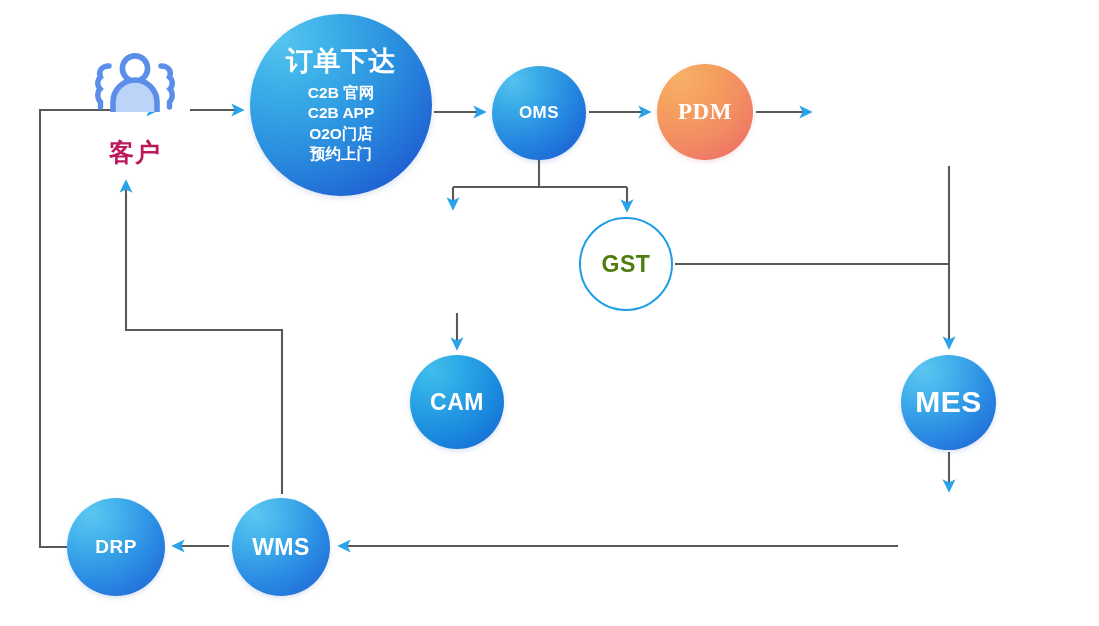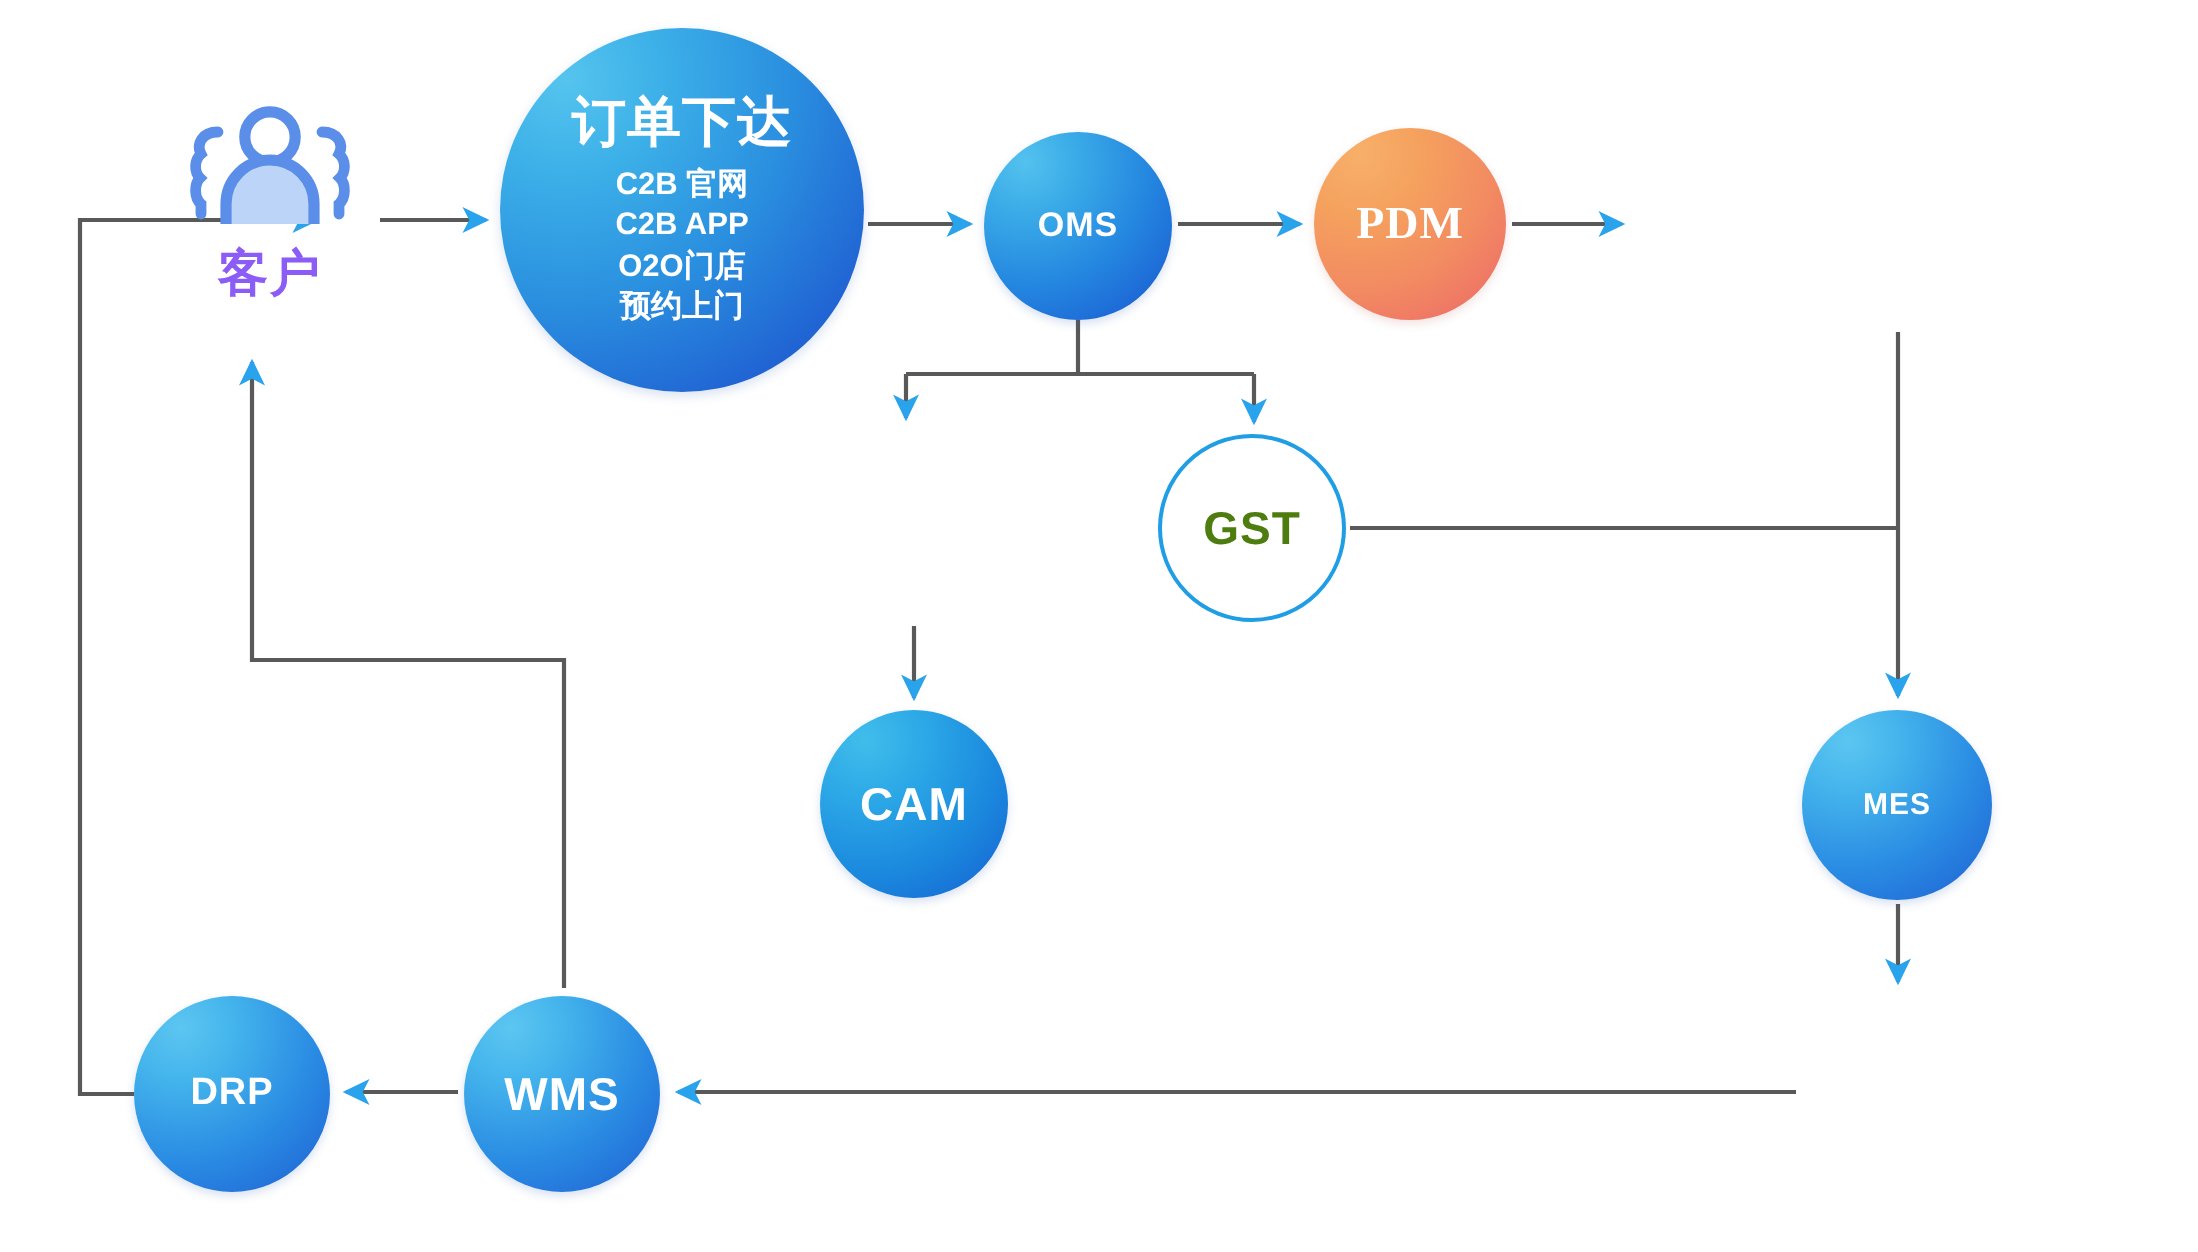--- a/index.html
+++ b/index.html
@@ -98,21 +98,21 @@
     background: radial-gradient(circle at 24% 16%, #41bdeb 0%, #2daae7 26%, #1b8ade 62%, #1664d2 96%);
     box-shadow: 0 2px 5px rgba(40,90,170,0.18);
   }
   #node-cam .node-title { font-size: 23px; }
 
   #node-mes {
     left: 901px; top: 355px; width: 95px; height: 95px;
     background: radial-gradient(circle at 24% 16%, #5cc6f1 0%, #44b4ec 24%, #2a8ce3 60%, #1f63d4 96%);
     box-shadow: 0 2px 5px rgba(40,90,170,0.18);
   }
-  #node-mes .node-title { font-size: 15px; }
+  #node-mes .node-title { font-size: 30px; }
 
   #node-ups {
     left: 901px; top: 498px; width: 95px; height: 95px;
     background: radial-gradient(circle at 24% 16%, #5cc6f1 0%, #44b4ec 24%, #2a8ce3 60%, #1f63d4 96%);
     box-shadow: 0 2px 5px rgba(40,90,170,0.18);
   }
   #node-ups .node-title { font-size: 23px; }
 
   #node-wms {
     left: 232px; top: 498px; width: 98px; height: 98px;
@@ -129,22 +129,22 @@
   #node-drp .node-title { font-size: 19px; }
 
   
   #node-customer {
     position: absolute;
     left: 78px; top: 50px; width: 114px; height: 120px;
     display: flex; flex-direction: column; align-items: center;
   }
   #customer-icon { width: 96px; height: 66px; display: block; }
   #customer-label {
-    font-size: 25px; font-weight: bold; color: #8b5cf6;
-    margin-top: 4px; letter-spacing: 1px;
+    font-size: 25px; font-weight: bold; color: #be185d;
+    margin-top: 20px; letter-spacing: 1px;
   }
 </style>
 </head>
 <body>
 
 <div id="canvas">
 
   <svg id="wires" viewBox="0 0 1099 626" width="1099" height="626">
     <defs>
       <marker id="ah-r" markerWidth="7" markerHeight="7" refX="5.6" refY="3.5" orient="auto" markerUnits="strokeWidth">

